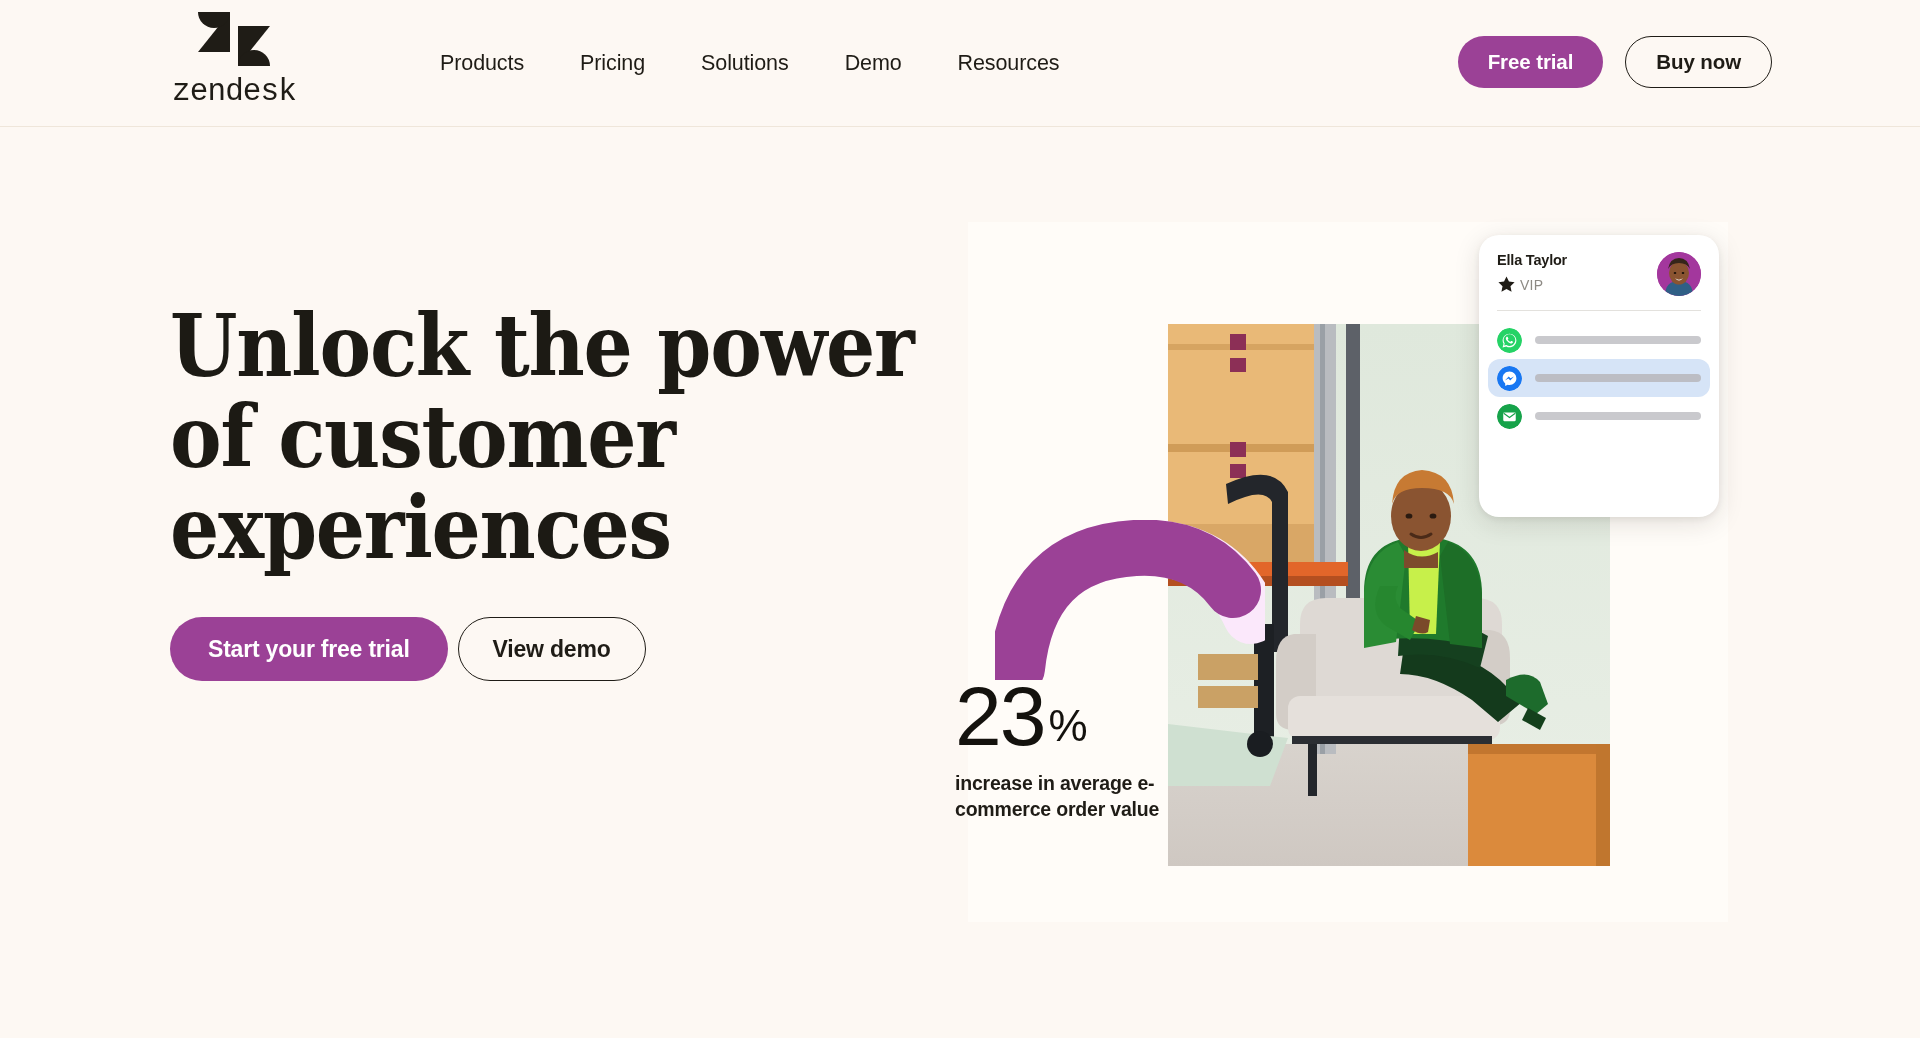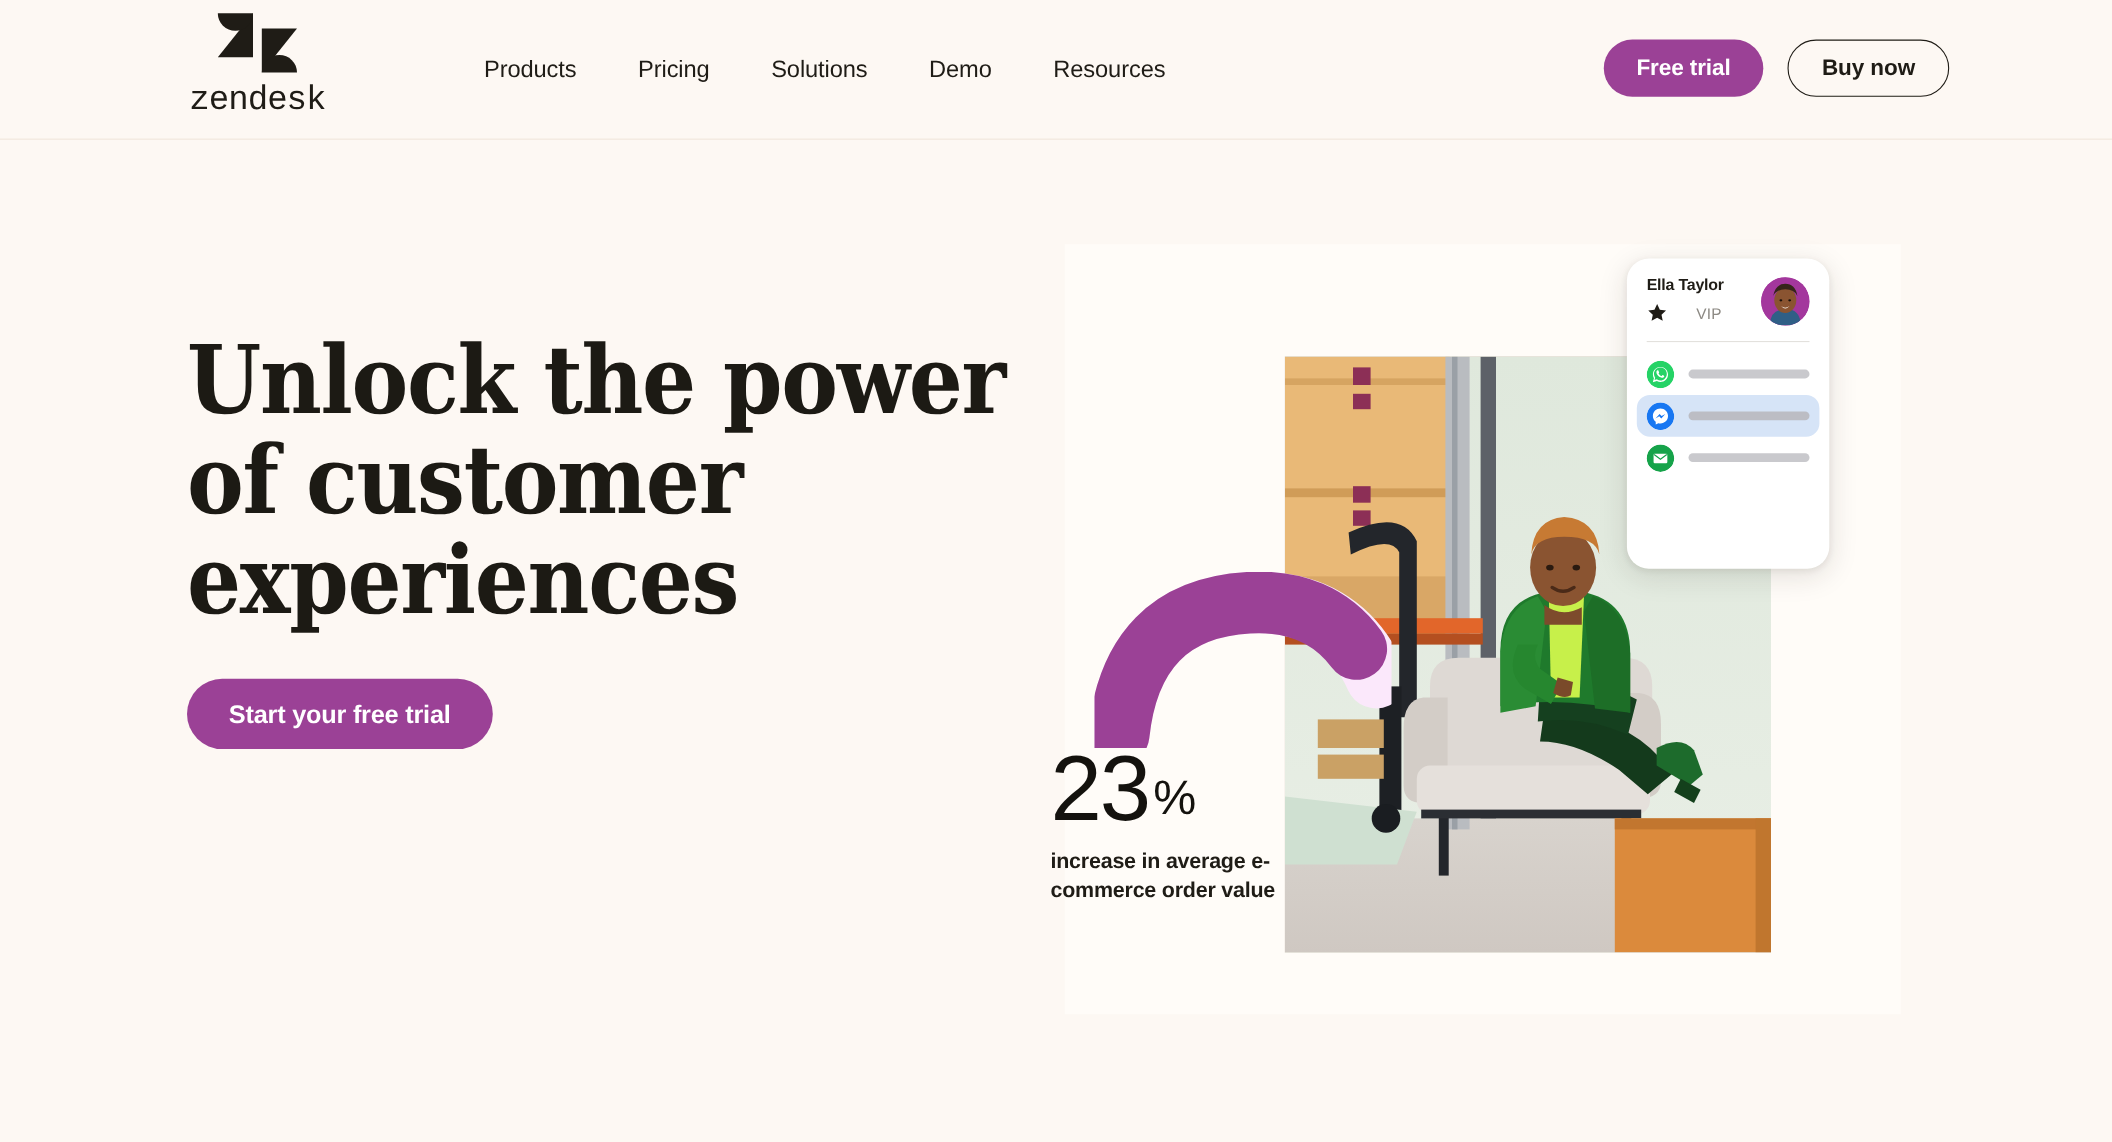--- a/index.html
+++ b/index.html
@@ -131,32 +131,32 @@
   .stat-percent { font-size: 44px; font-weight: 400; line-height: 1; margin-left: 4px; margin-bottom: 6px; }
   .stat-desc {
     position: absolute; left: 0; top: 250px;
     font-size: 19.5px; font-weight: 700; line-height: 1.35;
     color: #1f1c16; width: 260px; letter-spacing: -0.2px;
   }
 
   
   .chat-card {
     position: absolute; left: 1479px; top: 235px;
-    width: 184px; height: 282px;
+    width: 240px; height: 282px;
     background: #ffffff;
     border-radius: 20px;
     box-shadow: 0 6px 26px rgba(40,30,20,0.13), 0 2px 6px rgba(40,30,20,0.07);
     padding: 17px 18px 16px 18px;
   }
   .chat-head { display: flex; align-items: flex-start; justify-content: space-between; }
   .chat-name {
     font-size: 14.5px; font-weight: 700; color: #1f1c16; letter-spacing: -0.2px;
     font-family: "Liberation Sans", sans-serif;
   }
-  .chat-vip-row { display: flex; align-items: center; gap: 26px; margin-top: 7px; }
+  .chat-vip-row { display: flex; align-items: center; gap: 4px; margin-top: 7px; }
   .star-icon { width: 19px; height: 19px; display: block; }
   .chat-vip-label { font-size: 14px; color: #8d8a84; letter-spacing: 0.2px; font-weight: 400; }
   .avatar {
     width: 44px; height: 44px; border-radius: 50%;
     overflow: hidden; flex-shrink: 0;
     background: #a3379d;
   }
   .avatar svg { display: block; width: 44px; height: 44px; }
 
   .chat-divider { height: 1px; background: #e3e1dd; margin: 14px 0 10px 0; }
@@ -207,20 +207,21 @@
   <div class="hero-left">
     <h1 class="headline">
       <span>Unlock the power</span><br>
       <span>of customer</span><br>
       <span>experiences</span>
     </h1>
 
 
     <div class="hero-ctas">
       <div class="btn btn-primary-lg">Start your free trial</div>
+      <div class="btn btn-secondary-lg">View demo</div>
     </div>
   </div>
 
   <div class="hero-photo">
     <svg class="photo-svg" viewBox="0 0 442 542">
       <defs>
         <linearGradient id="wall" x1="0" y1="0" x2="0" y2="1">
           <stop offset="0%" stop-color="#dfe8dc"></stop>
           <stop offset="100%" stop-color="#e9efe6"></stop>
         </linearGradient>

